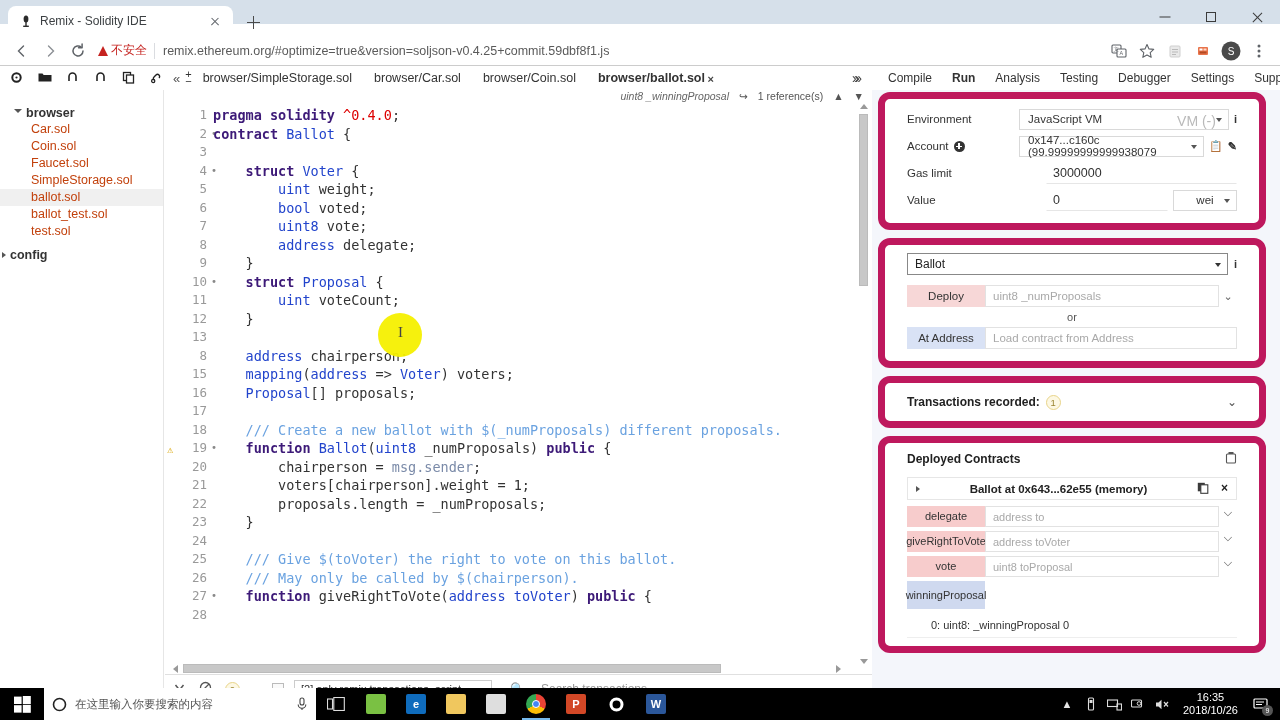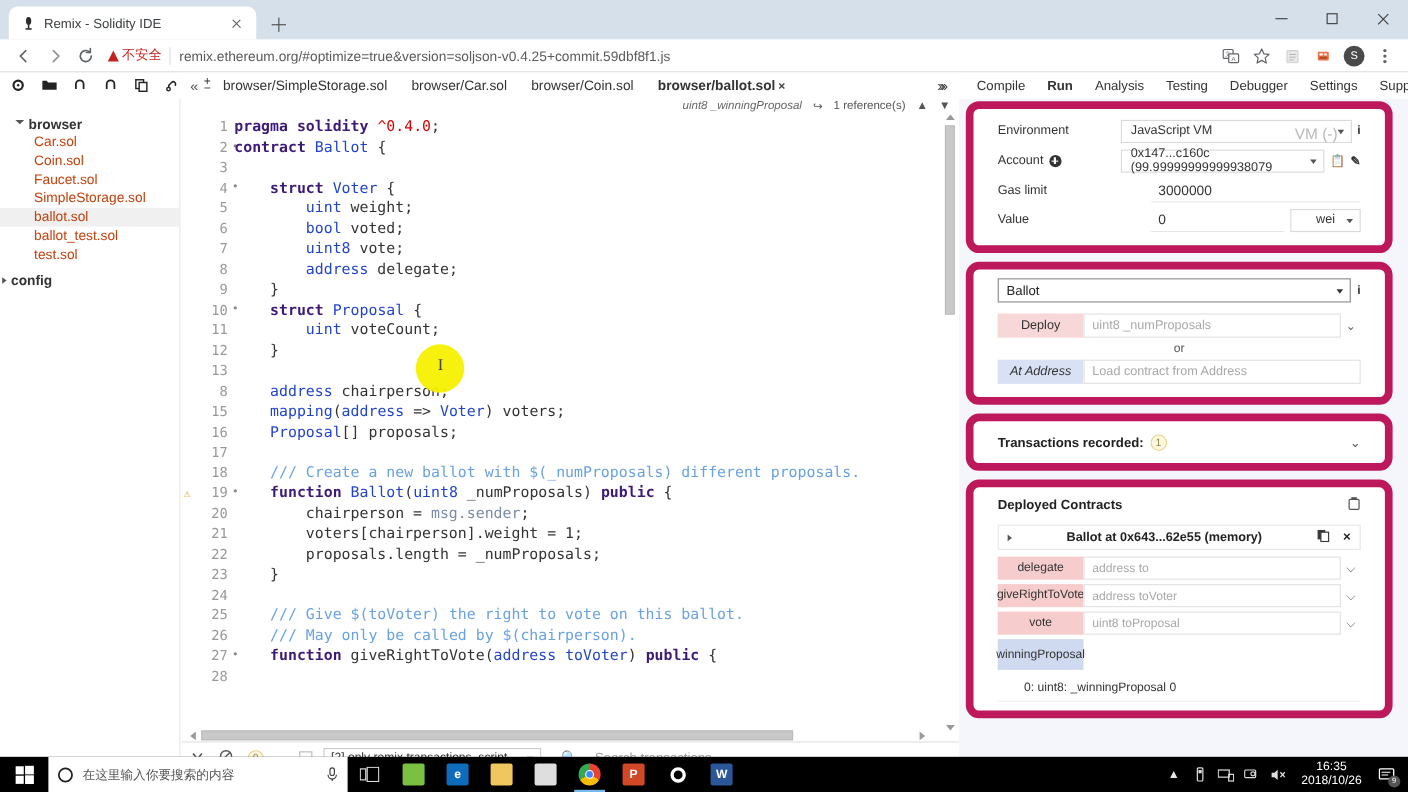--- a/index.html
+++ b/index.html
@@ -8,21 +8,21 @@
     font-family: "Liberation Sans", sans-serif;
     background:#fff;
     font-size:12px;
     color:#222;
     -webkit-font-smoothing:antialiased;
   }
   .screen { position:relative; width:1280px; height:720px; background:#fff; }
 
   
   .chrome-titlebar{
-    position:absolute; left:0; top:0; width:1280px; height:36px;
+    position:absolute; left:0; top:0; width:1280px; height:24px;
     background:#d6e0ea;
     border-bottom:0;
   }
   .tabstrip{ position:absolute; left:8px; top:4px; height:32px; display:flex; align-items:flex-end; }
   .chrome-tab{
     position:relative; display:flex; align-items:center; gap:7px;
     height:30px; padding:0 10px 0 11px; min-width:225px; max-width:225px;
     background:#fff; border-radius:8px 8px 0 0;
     font-size:12px; color:#333;
   }
@@ -245,21 +245,21 @@
     display:flex; align-items:center; padding:0 18px 0 7px; position:relative; margin-bottom:10px;
   }
   .contract-sel .cdn{ position:absolute; right:6px; top:9px; width:0;height:0;border-left:3.5px solid transparent;border-right:3.5px solid transparent;border-top:4px solid #333;}
   .deploy-row{ display:flex; align-items:center; margin-bottom:4px;}
   .btn-deploy{
     width:78px;height:22px;background:#f7d7d7;color:#333;font-size:11.5px;
     display:flex;align-items:center;justify-content:center;cursor:pointer;
   }
   .btn-at{
     width:78px;height:22px;background:#d9e2f5;color:#333;font-size:11.5px;
-    display:flex;align-items:center;justify-content:center;cursor:pointer;font-style:italic;
+    display:flex;align-items:center;justify-content:center;cursor:pointer;
   }
   .argin{
     flex:1;height:22px;border:1px solid #e2e2e2;background:#fff;font-size:11.5px;color:#a9a9a9;
     display:flex;align-items:center;padding:0 7px;
   }
   .chev-sm{ width:18px;text-align:center;color:#666;font-size:11px;cursor:pointer;}
   .or-txt{ text-align:center; font-size:11px; color:#555; margin:3px 0 4px 0;}
 
   .txrec{ display:flex; align-items:center; height:22px; }
   .txrec .t{ font-size:12px; font-weight:bold; color:#222;}
@@ -275,21 +275,21 @@
 
   .inst-head{
     display:flex; align-items:center; height:23px; border:1px solid #e6e6e6; background:#fff; padding:0 8px;
     font-size:11.5px; font-weight:bold; color:#222; margin-bottom:6px;
   }
   .inst-head .car{ width:0;height:0;border-left:4px solid #555;border-top:3.5px solid transparent;border-bottom:3.5px solid transparent;}
   .inst-head .nm{ flex:1; text-align:center; color:#222; }
   .inst-head .cp{ margin-right:12px; cursor:pointer; }
   .inst-head .cl{ cursor:pointer; font-size:12px; }
 
-  .fn-row{ display:flex; align-items:center; margin-bottom:4px;}
+  .fn-row{ display:flex; margin-bottom:4px;}
   .fn-btn{
     width:78px;height:21px;background:#f7cccc;color:#333;font-size:11px;
     display:flex;align-items:center;justify-content:center;cursor:pointer;text-align:center;line-height:11px;
   }
   .fn-btn.blue{ background:#cfd9ef; width:78px; height:28px; }
   .fn-in{
     flex:1;height:21px;border:1px solid #e2e2e2;background:#fff;font-size:11px;color:#a9a9a9;
     display:flex;align-items:center;padding:0 7px;
   }
   .ret-line{ font-size:11px; color:#333; padding:6px 0 6px 24px; border-bottom:1px solid #eee;}

